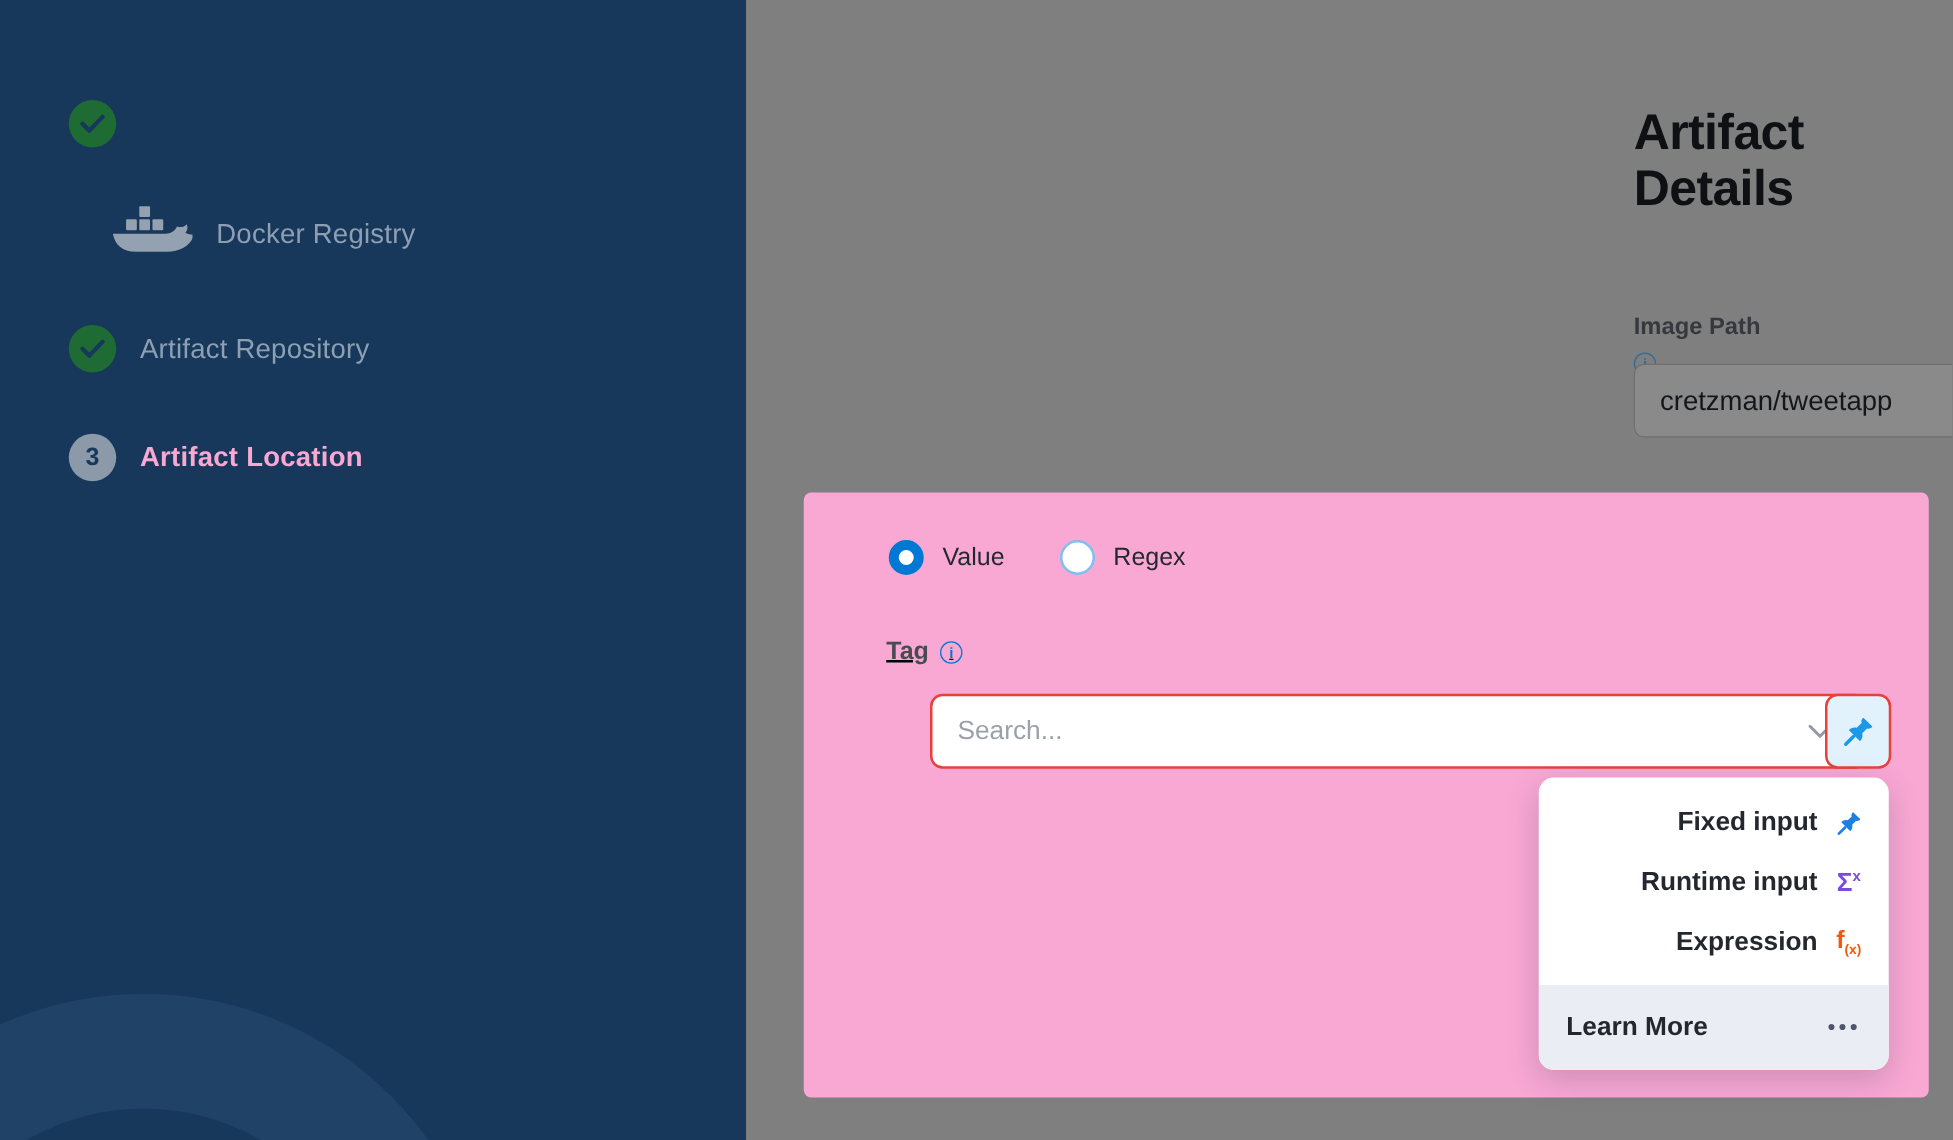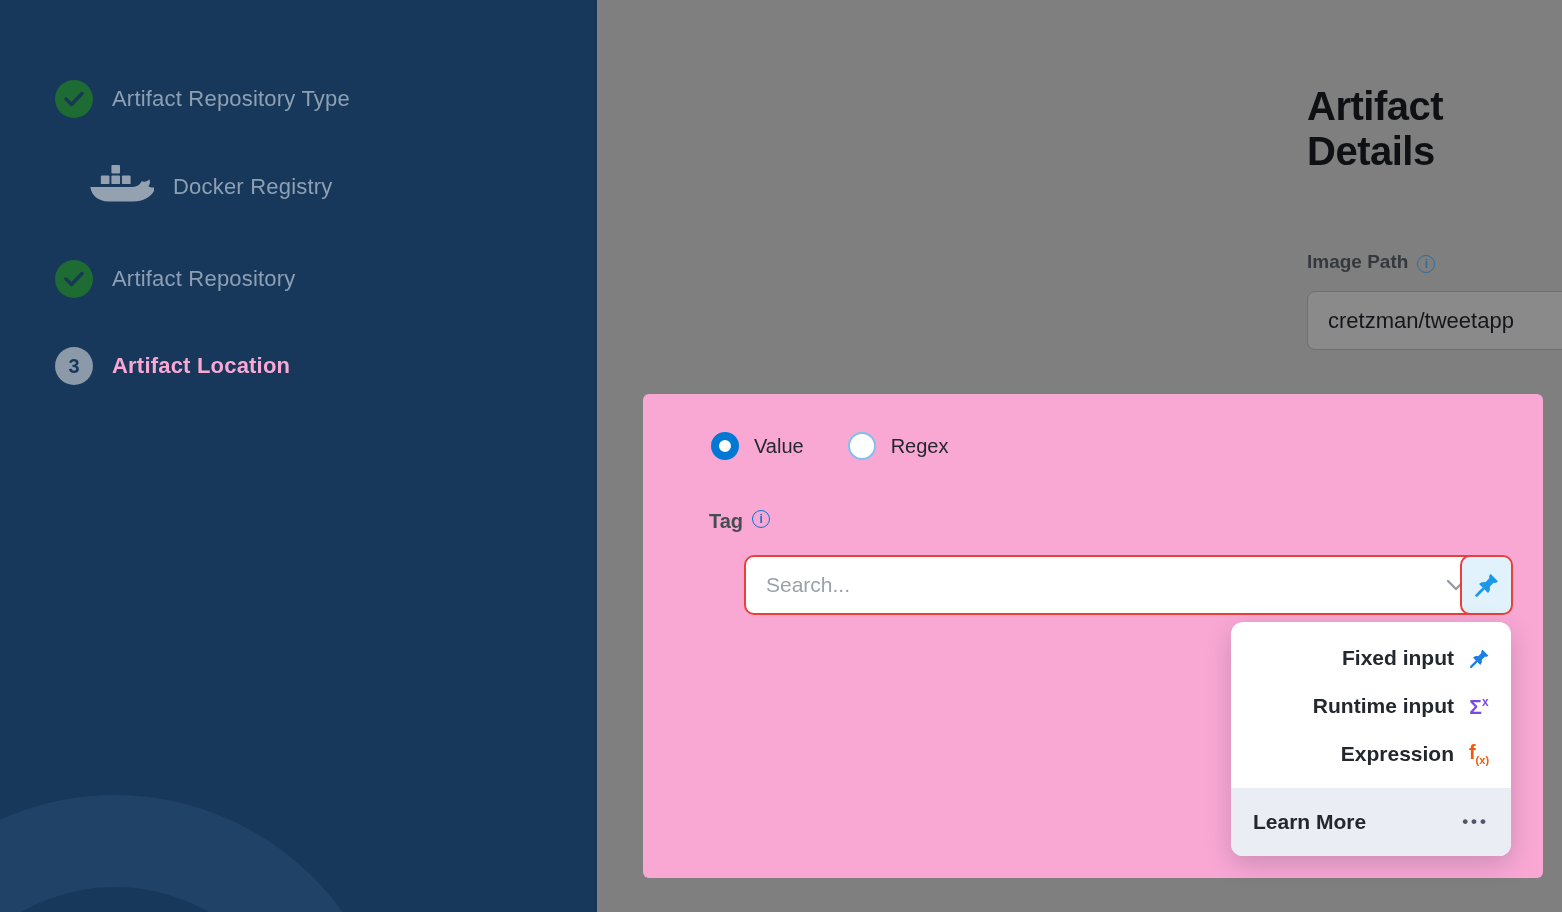--- a/index.html
+++ b/index.html
@@ -14,39 +14,39 @@
   .step-label{font-size:22px;color:#8da0b3;font-weight:500;letter-spacing:.2px;}
   .step-label.active{color:#f9a8d4;font-weight:700;}
   .check-circle{width:38px;height:38px;border-radius:50%;background:#1e6b33;display:flex;align-items:center;justify-content:center;flex:0 0 auto;}
   .num-circle{width:38px;height:38px;border-radius:50%;background:#8b99a9;display:flex;align-items:center;justify-content:center;
               color:#17375b;font-size:20px;font-weight:700;flex:0 0 auto;}
   .docker-icon{width:66px;height:48px;flex:0 0 auto;}
 
   
   .main{position:absolute;left:597px;top:0;right:0;bottom:0;background:#7f7f7f;}
   .page-title{position:absolute;left:710px;top:84px;font-size:40px;font-weight:800;color:#0e1013;letter-spacing:-.5px;}
-  .field-label-row{position:absolute;display:flex;align-items:flex-end;gap:9px;}
+  .field-label-row{position:absolute;display:flex;align-items:flex-start;gap:9px;flex-direction:column;}
   .field-label{font-size:19px;font-weight:600;color:#35393e;}
   .info-icon{width:18px;height:18px;border-radius:50%;box-sizing:border-box;display:flex;align-items:center;justify-content:center;
              font-size:12px;font-style:normal;font-weight:600;}
   .info-icon::after{content:"i";line-height:1;}
   .info-dim{border:1.6px solid #2d6d9d;color:#2d6d9d;}
   .info-bright{border:1.6px solid #0278d5;color:#0278d5;}
   .dim-input{position:absolute;left:710px;top:291px;width:745px;height:59px;box-sizing:border-box;background:#8a8a8a;
              border:1px solid #6f6f6f;border-radius:8px;font-size:22px;color:#141619;padding:0 20px;outline:none;
              font-family:"Liberation Sans",sans-serif;}
 
   
   .panel{position:absolute;left:643px;top:394px;width:900px;height:484px;background:#f9a8d4;border-radius:6px;}
   .radio-row{position:absolute;left:68px;top:38px;display:flex;align-items:center;gap:44px;}
   .radio-group{display:flex;align-items:center;gap:15px;cursor:pointer;}
   .radio-on{width:28px;height:28px;border-radius:50%;box-sizing:border-box;border:8px solid #0278d5;background:#ffffff;}
   .radio-off{width:28px;height:28px;border-radius:50%;box-sizing:border-box;border:2.5px solid #7fc0ef;background:#ffffff;}
   .radio-label{font-size:20px;color:#24282e;font-weight:500;}
-  .tag-label-row{position:absolute;left:66px;top:116px;display:flex;align-items:flex-start;gap:9px;}
+  .tag-label-row{position:absolute;left:66px;top:116px;display:flex;align-items:center;gap:9px;text-decoration:underline;}
   .tag-label{font-size:20px;font-weight:700;color:#474c53;}
   .tag-select{position:absolute;left:65px;top:161px;width:750px;height:60px;box-sizing:border-box;background:#ffffff;
               border:2px solid #e8413c;border-radius:10px;display:flex;align-items:center;margin-left:36px;}
   .tag-input{flex:1;border:none;outline:none;background:transparent;font-size:21px;color:#22272d;padding:0 0 0 20px;
              font-family:"Liberation Sans",sans-serif;}
   .tag-input::placeholder{color:#9aa1ab;}
   .chevron{width:20px;height:12px;margin-right:26px;flex:0 0 auto;}
   .tag-pin-btn{position:absolute;left:817px;top:161px;width:53px;height:60px;box-sizing:border-box;background:#e1f2fc;
                border:2px solid #e8413c;border-radius:10px;display:flex;align-items:center;justify-content:center;cursor:pointer;}
 
@@ -72,21 +72,20 @@
 
   <div class="sidebar">
     <div class="side-arc"></div>
 
     <div class="step" style="left:55px;top:80px;">
       <span class="check-circle">
         <svg width="20" height="16" viewBox="0 0 20 16">
             <polyline points="2,8 7.5,13.5 18,2.5" fill="none" stroke="#17375b" stroke-width="3.4" stroke-linecap="round" stroke-linejoin="round"></polyline>
           </svg>
       </span>
-      <span class="step-label">Artifact Repository Type</span>
     </div>
 
     <div class="step" style="left:88px;top:163px;">
       <span class="docker-icon">
         <svg width="66" height="48" viewBox="0 0 68 50">
           <g fill="#93a1b1">
             <rect x="13" y="13" width="9" height="9" rx="1"></rect>
             <rect x="24" y="13" width="9" height="9" rx="1"></rect>
             <rect x="35" y="13" width="9" height="9" rx="1"></rect>
             <rect x="24" y="2" width="9" height="9" rx="1"></rect>

